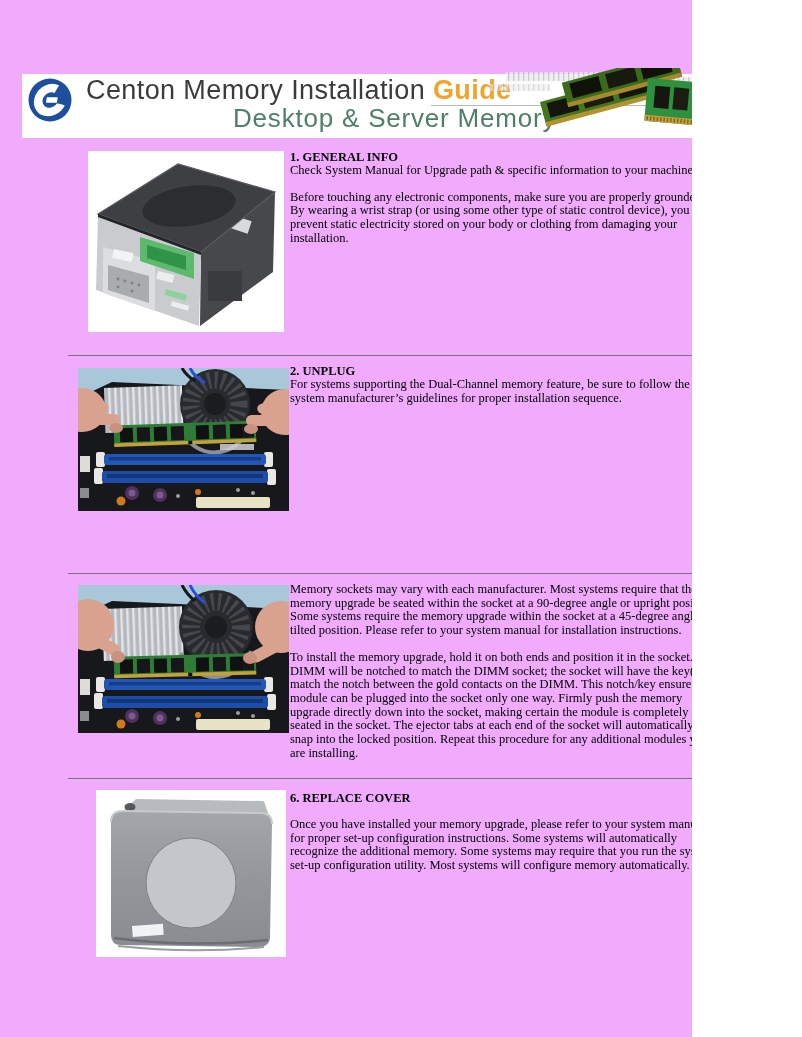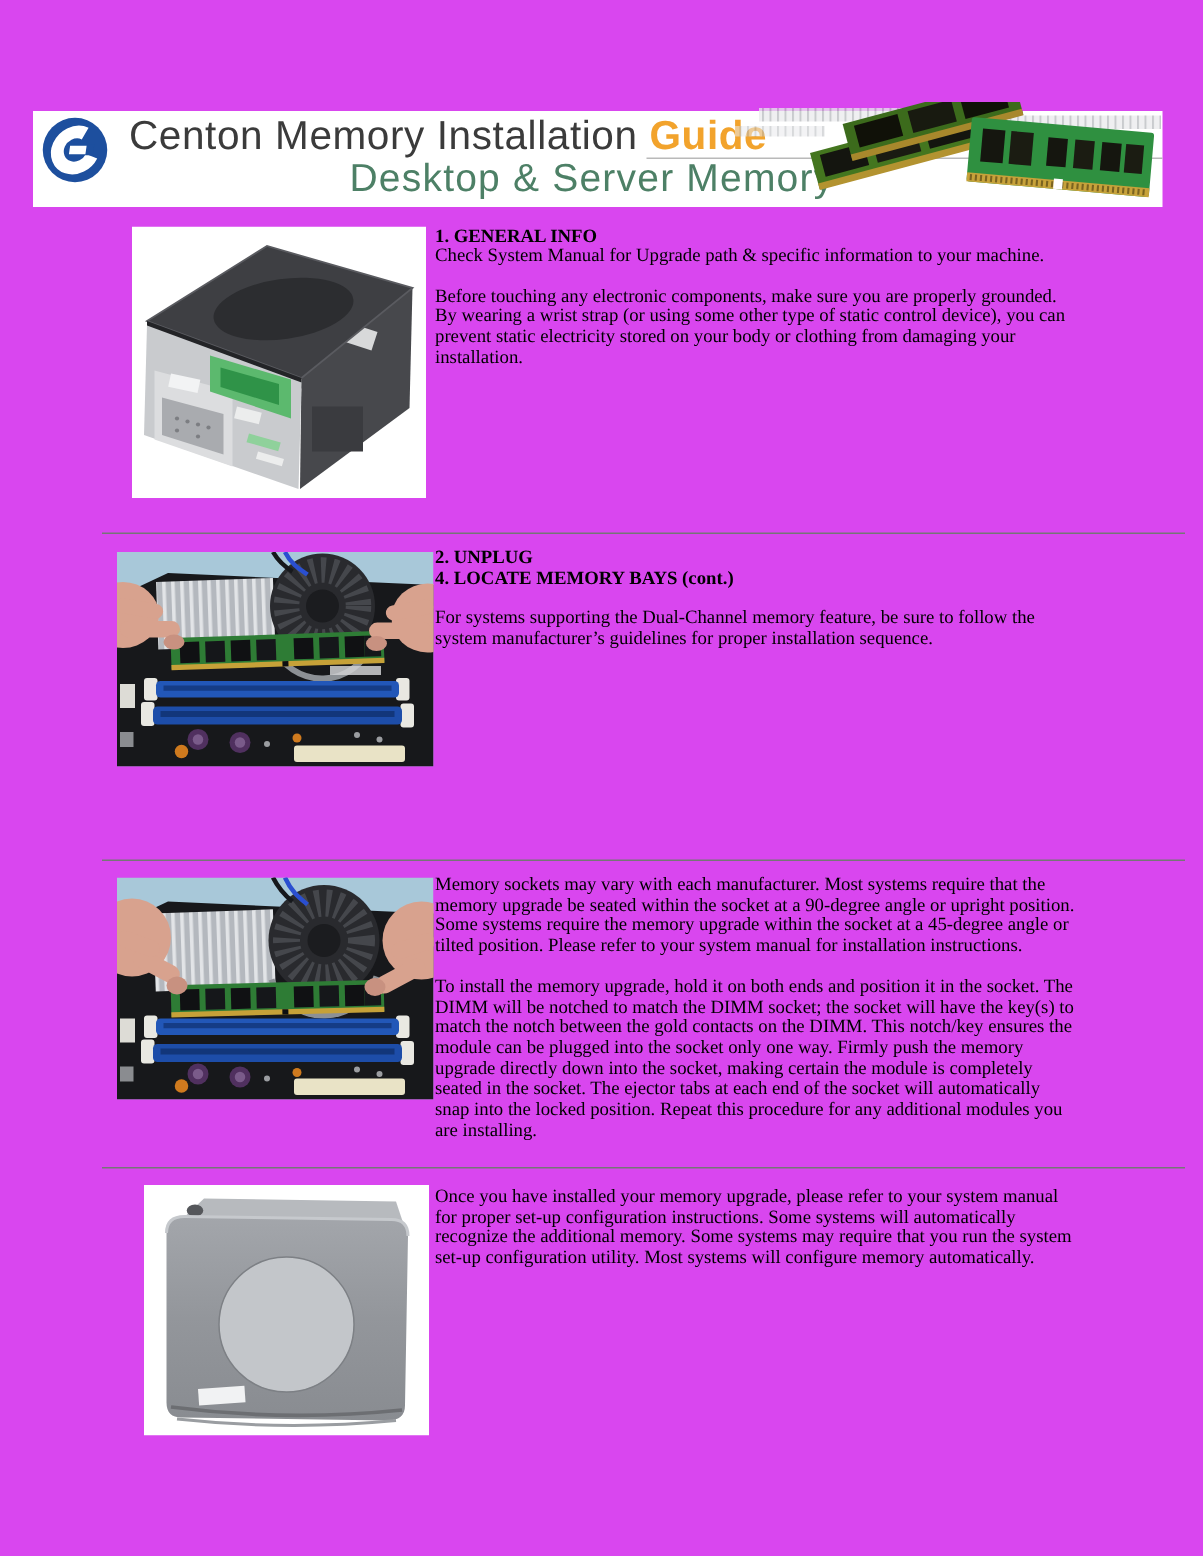--- a/index.html
+++ b/index.html
@@ -1,17 +1,17 @@
 <!DOCTYPE html>
 <html><head>
 <meta charset="utf-8">
 <style>
   *{margin:0;padding:0;box-sizing:border-box}
   html,body{background:#fff}
-  .page{position:relative;width:802px;height:1037px;background:#d946ef;overflow:hidden;
+  .page{position:relative;width:692px;height:1037px;background:#f0abfc;overflow:hidden;
         font-family:"Liberation Serif",serif;color:#000}
 
   
   .header{position:absolute;left:22px;top:74px;width:753px;height:64px;background:#fff}
   .logo{position:absolute;left:5px;top:0}
   .title{position:absolute;left:64px;top:1px;font-family:"Liberation Sans",sans-serif;
          font-size:27px;font-weight:500;color:#3b3b3b;letter-spacing:.4px;white-space:nowrap}
   .title .accent{color:#f2a32c;font-weight:700}
   .title-rule{position:absolute;left:409px;top:31px;width:344px;height:1px;background:#b9b9b9}
   .subtitle{position:absolute;left:211px;top:29px;font-family:"Liberation Sans",sans-serif;
@@ -212,21 +212,20 @@
       <rect x="2" y="88" width="10" height="16" fill="#dddcd6"></rect>
       <rect x="2" y="120" width="9" height="10" fill="#8a8c90"></rect>
       <circle cx="160" cy="122" r="2" fill="#9b9da1"></circle>
         <circle cx="175" cy="125" r="2" fill="#9b9da1"></circle>
       <circle cx="100" cy="128" r="2" fill="#9b9da1"></circle>
     </g>
   </svg>
 
   <div class="txt" style="top:364px">
     <h3>2. UNPLUG</h3>
-    <h3 class="h-gap">4. LOCATE MEMORY BAYS (cont.)</h3>
     <p>For systems supporting the Dual-Channel memory feature, be sure to follow the system manufacturer’s guidelines for proper installation sequence.</p>
   </div>
 
   <div class="rule rule-2"></div>
 
   <svg class="fig fig-3" width="211" height="148" viewBox="0 0 211 148">
     <defs>
       <pattern id="fins-b" width="6" height="8" patternUnits="userSpaceOnUse">
         <rect width="6" height="8" fill="#b4b8be"></rect>
           <rect width="2.4" height="8" fill="#e2e4e7"></rect>
@@ -322,16 +321,17 @@
     <circle cx="95" cy="93" r="45" fill="#c3c6ca"></circle>
     <circle cx="95" cy="93" r="45" fill="none" stroke="#7d8085" stroke-width="1"></circle>
 
     <rect x="36" y="136" width="31" height="11" fill="#f1f2f3" transform="rotate(-4 36 136)"></rect>
 
     <path d="M18,148 Q95,158 172,150" fill="none" stroke="#6c6e72" stroke-width="2.5"></path>
     <path d="M22,156 Q95,164 168,157" fill="none" stroke="#9a9da1" stroke-width="2"></path>
   </svg>
 
   <div class="txt" style="top:791px">
+    <h3 class="h-gap">6. REPLACE COVER</h3>
     <p>Once you have installed your memory upgrade, please refer to your system manual for proper set-up configuration instructions. Some systems will automatically recognize the additional memory. Some systems may require that you run the system set-up configuration utility. Most systems will configure memory automatically.</p>
   </div>
 
 </div>
 
 </body></html>

